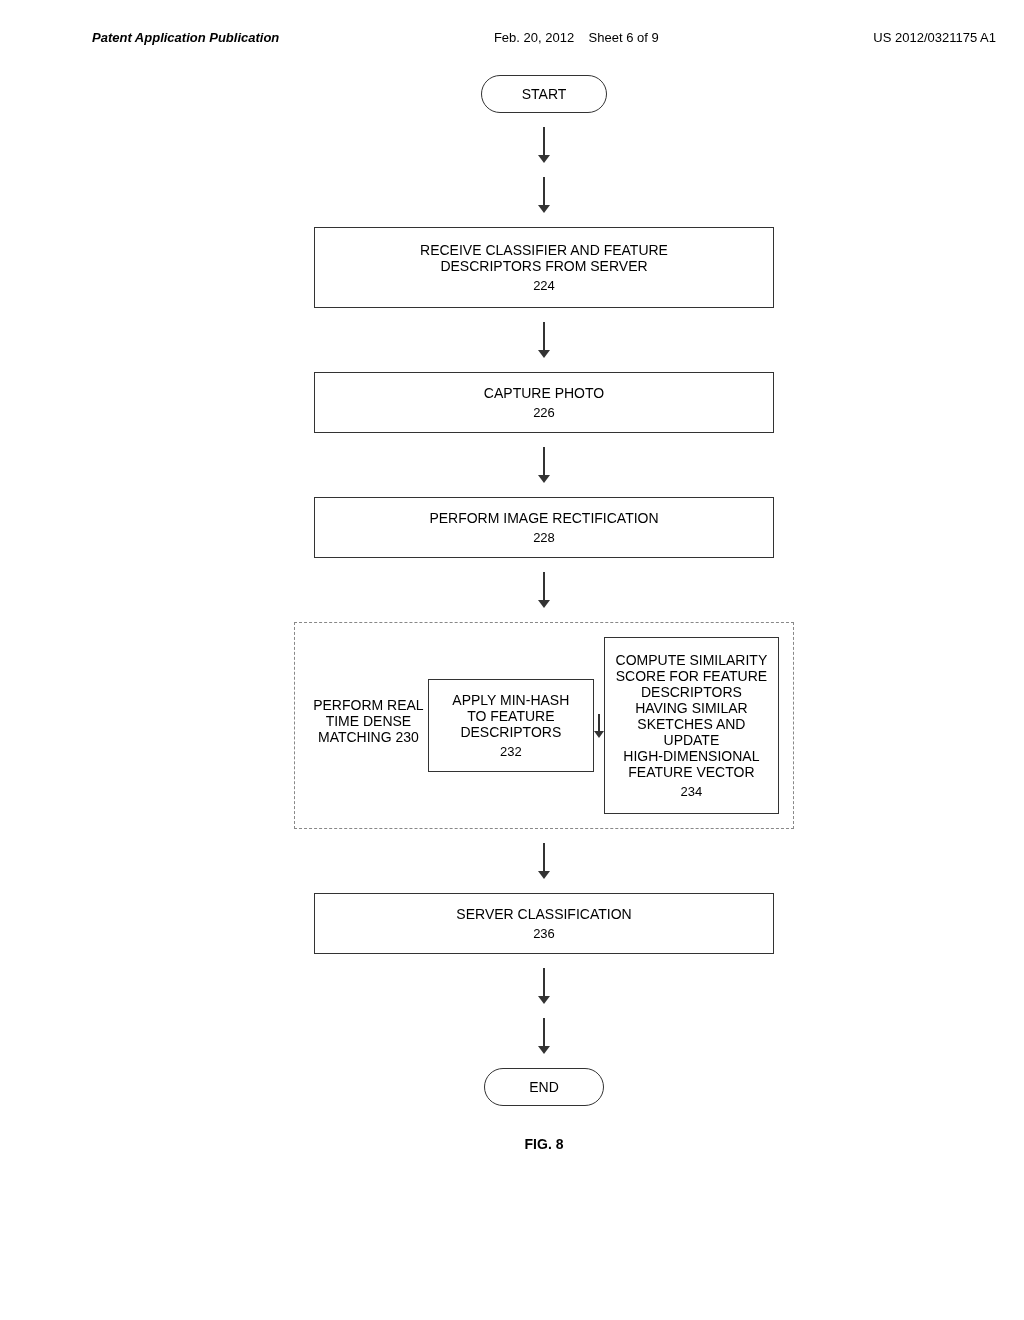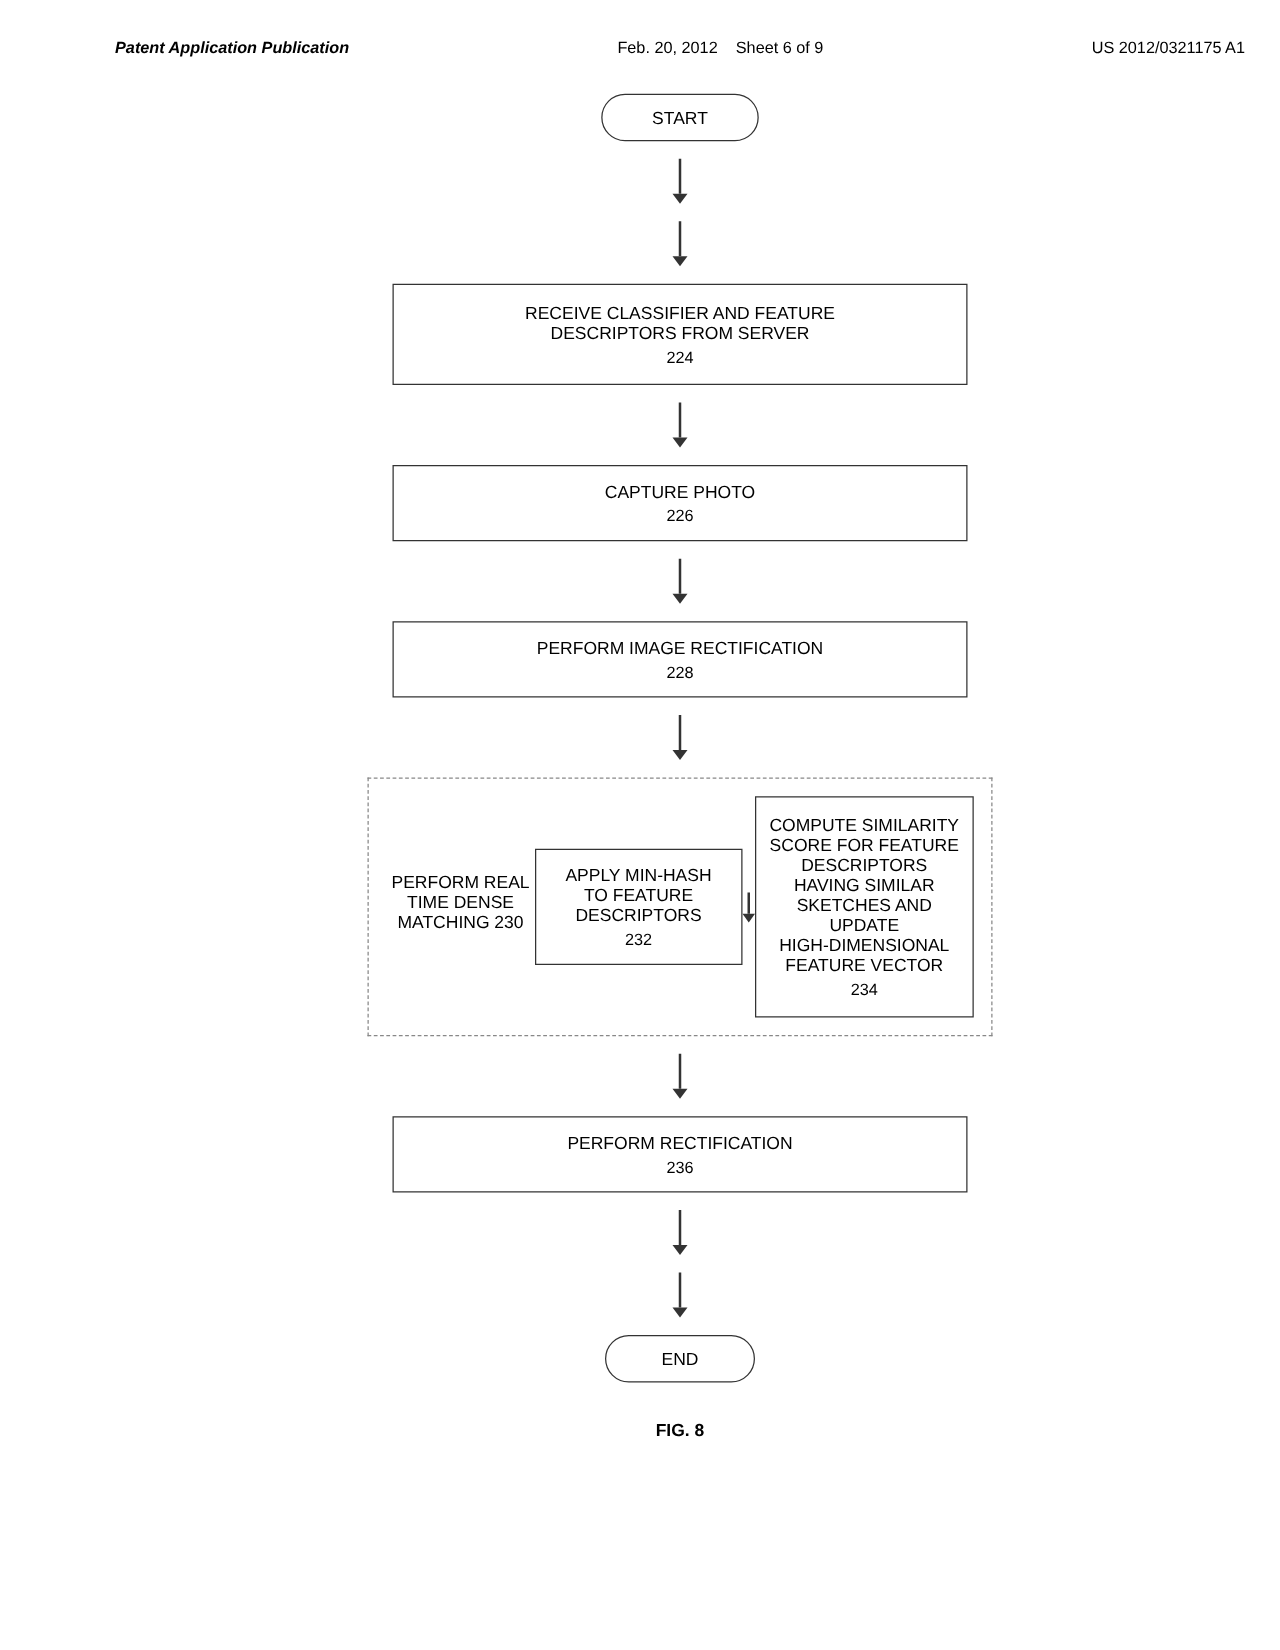--- a/index.html
+++ b/index.html
@@ -231,21 +231,21 @@
         <span class="box-label">234</span>
       </div>
     </div>
 
     <div class="arrow">
       <div class="arrow-line"></div>
       <div class="arrow-head"></div>
     </div>
 
     <div class="box-rect">
-      <span>PERFORM RECTIFICATION</span>
+      <span>SERVER CLASSIFICATION</span>
       <span class="box-label">236</span>
     </div>
 
     <div class="arrow">
       <div class="arrow-line"></div>
       <div class="arrow-head"></div>
     </div>
 
 
     <div class="arrow">

